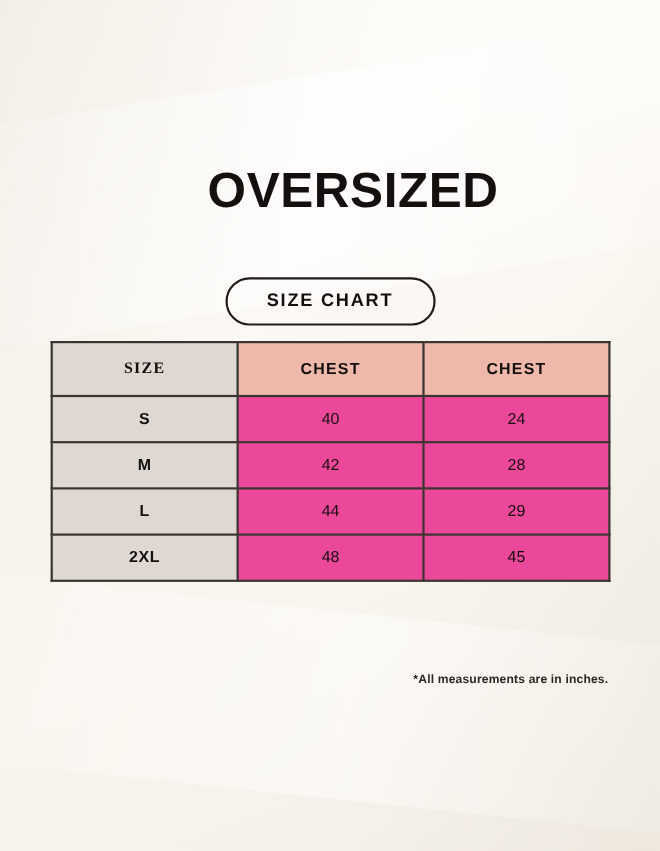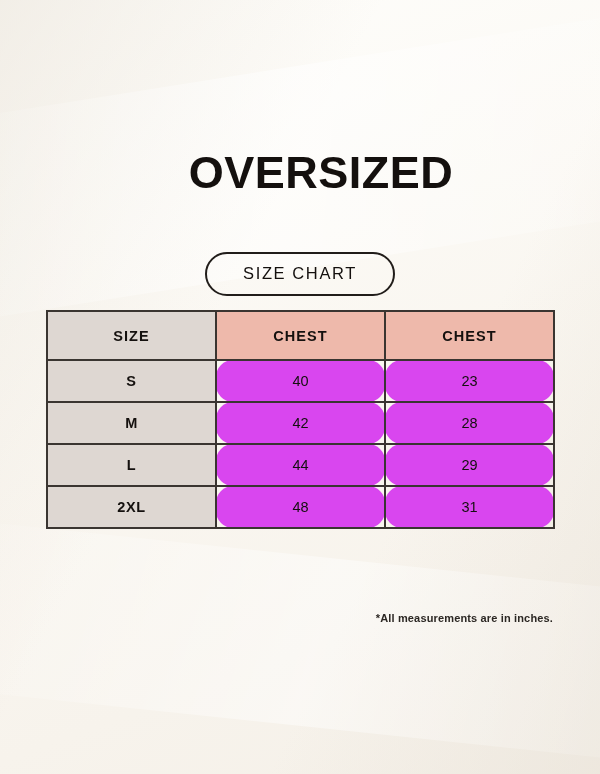--- a/index.html
+++ b/index.html
@@ -80,21 +80,21 @@
     left: 0;
     width: 600px;
     display: flex;
     justify-content: center;
   }
   .badge {
     border: 2px solid #211d1a;
     border-radius: 999px;
     padding: 11px 36px 12px 36px;
     font-size: 16.5px;
-    font-weight: 400;
+    font-weight: 700;
     letter-spacing: 1.6px;
     color: #14100e;
     background: transparent;
     line-height: 1;
   }
 
   .table-wrap {
     position: absolute;
     top: 310px;
     left: 46px;
@@ -118,37 +118,36 @@
     vertical-align: middle;
     color: #14100e;
   }
 
   thead th {
     height: 45px;
     font-size: 14.5px;
     font-weight: 700;
     letter-spacing: 1.1px;
   }
-  th.head-size   { background: #ded7d2; }
+  th.head-size   { background: #ded7d2; font-family: Liberation Serif, serif; }
   th.head-metric { background: #eeb9ab; margin-left: 20px; }
 
   tbody td {
     height: 38px;
   }
   td.cell-size {
     background: #ded7d2;
     font-size: 14.5px;
     font-weight: 700;
     letter-spacing: 0.6px;
   }
   td.cell-value {
-    background: #d946ef;
+    background: #ec4899;
     font-size: 14.5px;
     font-weight: 400;
-    border-radius: 17px;
   }
 
   .footnote {
     position: absolute;
     top: 612px;
     left: 46px;
     width: 507px;
     text-align: right;
     font-size: 11px;
     font-weight: 600;
@@ -184,36 +183,36 @@
         <tr>
           <th class="head-size">SIZE</th>
           <th class="head-metric">CHEST</th>
           <th class="head-metric">CHEST</th>
         </tr>
       </thead>
       <tbody>
         <tr>
           <td class="cell-size">S</td>
           <td class="cell-value">40</td>
-          <td class="cell-value">23</td>
+          <td class="cell-value">24</td>
         </tr>
         <tr>
           <td class="cell-size">M</td>
           <td class="cell-value">42</td>
           <td class="cell-value">28</td>
         </tr>
         <tr>
           <td class="cell-size">L</td>
           <td class="cell-value">44</td>
           <td class="cell-value">29</td>
         </tr>
         <tr>
           <td class="cell-size">2XL</td>
           <td class="cell-value">48</td>
-          <td class="cell-value">31</td>
+          <td class="cell-value">45</td>
         </tr>
       </tbody>
     </table>
   </div>
 
   <div class="footnote">*All measurements are in inches.</div>
 
 </div>
 
 </body></html>

